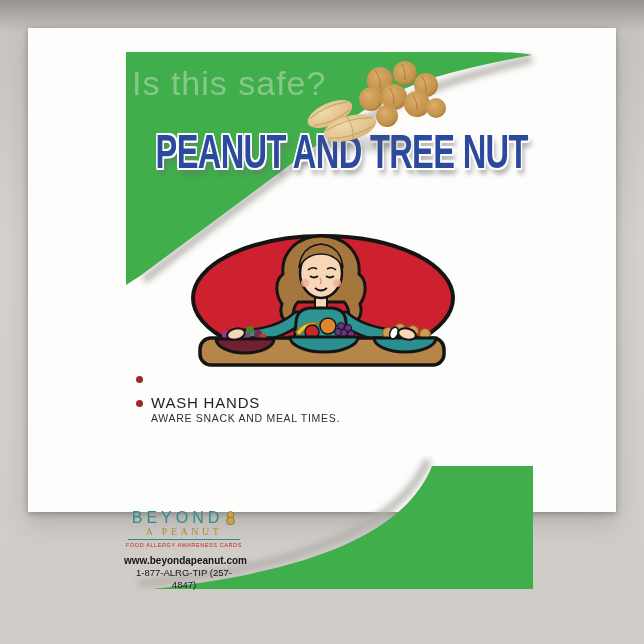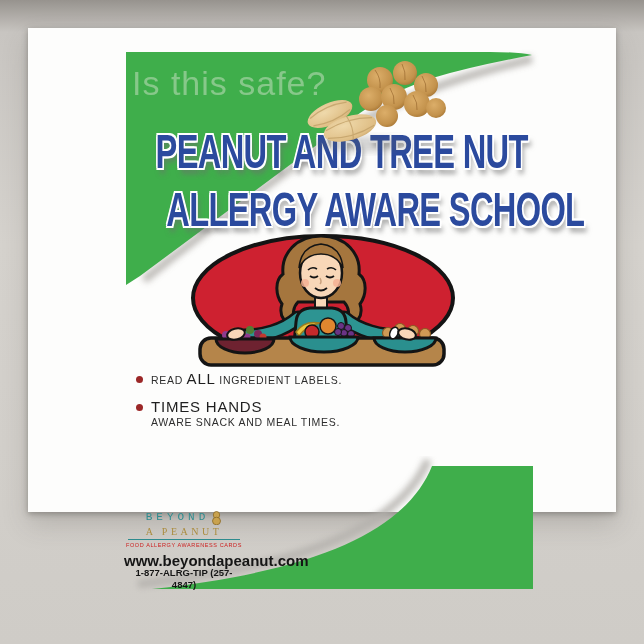--- a/index.html
+++ b/index.html
@@ -26,28 +26,28 @@
   .r-small{font-size:10.5px;letter-spacing:.7px;color:#2e2e2e;}
   .r-em{font-size:15px;letter-spacing:.8px;color:#1f1f1f;}
   .r-line1{line-height:14px;}
   .r-line2{line-height:13px;font-size:10.5px;letter-spacing:.7px;color:#2e2e2e;margin-top:1px;}
   .r-line2:empty{display:none;}
   .swoosh-bottom{position:absolute;left:0;top:428px;z-index:1;}
   .thanks{position:absolute;right:96px;top:446px;z-index:2;text-align:right;color:#fff;
     font-size:17.5px;line-height:23px;white-space:nowrap;}
   .thanks span{display:block;}
   .brand{position:absolute;left:96px;top:482px;width:120px;z-index:2;text-align:center;}
-  .brand-top{font-family:Liberation Mono, monospace;font-size:11px;letter-spacing:4px;color:#2e8b8e;
+  .brand-top{font-family:Liberation Sans, sans-serif;font-size:16px;letter-spacing:4px;color:#2e8b8e;
     display:flex;align-items:flex-end;justify-content:center;line-height:15px;}
   .brand-bottom{font-family:"Liberation Serif",serif;font-size:10px;letter-spacing:3.5px;
     color:#ab8c3e;line-height:11px;margin-top:1px;}
   .brand-rule{height:1px;background:#2e8b8e;margin:2px 4px 2px 4px;}
   .brand-tag{font-size:5.5px;letter-spacing:.6px;color:#cc2020;line-height:7px;}
-  .brand-web{font-size:15px;font-weight:700;color:#151515;line-height:12px;margin-top:6px;}
-  .brand-phone{font-size:9.5px;font-weight:700;color:#151515;line-height:12px;}
+  .brand-web{font-size:10px;font-weight:700;color:#151515;line-height:12px;margin-top:6px;}
+  .brand-phone{font-size:9.5px;font-weight:400;color:#151515;line-height:12px;}
 </style>
 </head>
 <body>
 
 <div class="scene">
   <div class="poster">
 
     <svg class="swoosh-top" width="588" height="290" viewBox="0 0 588 290">
       <defs>
           <filter id="soft" x="-20%" y="-20%" width="140%" height="140%">
@@ -92,21 +92,20 @@
         </g>
         <g transform="rotate(-16 58 70)">
           <ellipse cx="58" cy="70" rx="27" ry="12" fill="url(#pnt)"></ellipse>
           <path d="M34,66 q24,-7 48,0 M34,74 q24,7 48,0 M58,58 q4,12 0,24" fill="none" stroke="#c2a068" stroke-width="1.2" opacity=".8"></path>
         </g>
       </g>
     </svg>
 
     <div class="title">
       <span class="title-line"><span>PEANUT AND TREE NUT</span></span>
-      <span class="title-line"><span>ALLERGY AWARE SCHOOL</span></span>
     </div>
 
     <svg class="illustration" width="272" height="152" viewBox="0 0 272 152">
       <ellipse cx="137" cy="72" rx="130" ry="62" fill="#ce2130" stroke="#141414" stroke-width="4"></ellipse>
       <g>
         <path d="M135,10 C110,10 95,28 97,48 C88,55 90,70 96,78 C92,90 100,100 110,98 C105,88 108,80 112,76 L158,76 C162,80 165,88 160,98 C170,100 178,90 174,78 C180,70 182,55 173,48 C175,28 160,10 135,10 Z" fill="#a5763e" stroke="#141414" stroke-width="3"></path>
         <path d="M112,92 C97,105 76,110 58,110" fill="none" stroke="#141414" stroke-width="15" stroke-linecap="round"></path>
         <path d="M112,92 C97,105 76,110 58,110" fill="none" stroke="#2d9492" stroke-width="10" stroke-linecap="round"></path>
         <path d="M158,92 C173,105 196,110 214,110" fill="none" stroke="#141414" stroke-width="15" stroke-linecap="round"></path>
         <path d="M158,92 C173,105 196,110 214,110" fill="none" stroke="#2d9492" stroke-width="10" stroke-linecap="round"></path>
@@ -158,29 +157,25 @@
       <g>
         <ellipse cx="50" cy="108" rx="9" ry="5.5" transform="rotate(-14 50 108)" fill="#f8d7b8" stroke="#141414" stroke-width="2"></ellipse>
         <ellipse cx="208" cy="107" rx="4" ry="6" transform="rotate(24 208 107)" fill="#ffffff" stroke="#141414" stroke-width="1.5"></ellipse>
         <ellipse cx="221" cy="108" rx="9" ry="5.5" transform="rotate(14 221 108)" fill="#f8d7b8" stroke="#141414" stroke-width="2"></ellipse>
       </g>
     </svg>
 
     <ul class="rules">
       <li>
         <span class="dot"></span>
-        <div>
-          <div class="r-line1"><span class="r-small">READ </span><span class="r-em">ALL</span><span class="r-small"> INGREDIENT LABELS.</span></div>
-
-        </div>
       </li>
       <li>
         <span class="dot"></span>
         <div>
-          <div class="r-line1"><span class="r-small"></span><span class="r-em">TIMES HANDS</span><span class="r-small"></span></div>
+          <div class="r-line1"><span class="r-small"></span><span class="r-em">WASH HANDS</span><span class="r-small"></span></div>
           <div class="r-line2">AWARE SNACK AND MEAL TIMES.</div>
         </div>
       </li>
     </ul>
 
     <svg class="swoosh-bottom" width="588" height="156" viewBox="0 0 588 156">
       <path d="M400,4 C374,64 290,110 110,128" fill="none" stroke="#b3b0ac" stroke-width="8" filter="url(#soft)" opacity=".85"></path>
       <path d="M505,10 L404,10 C380,70 300,114 124,133 L505,133 Z" fill="#3fae4b"></path>
     </svg>
 

